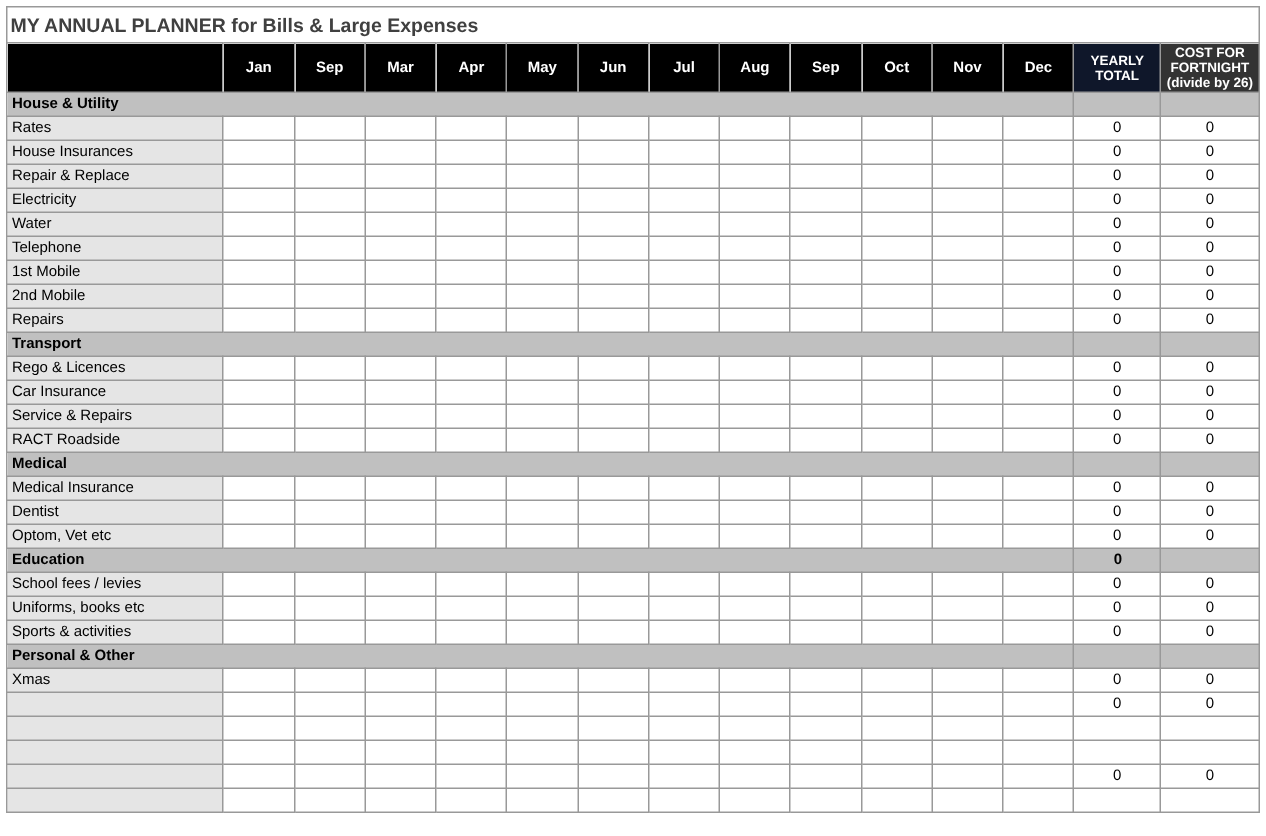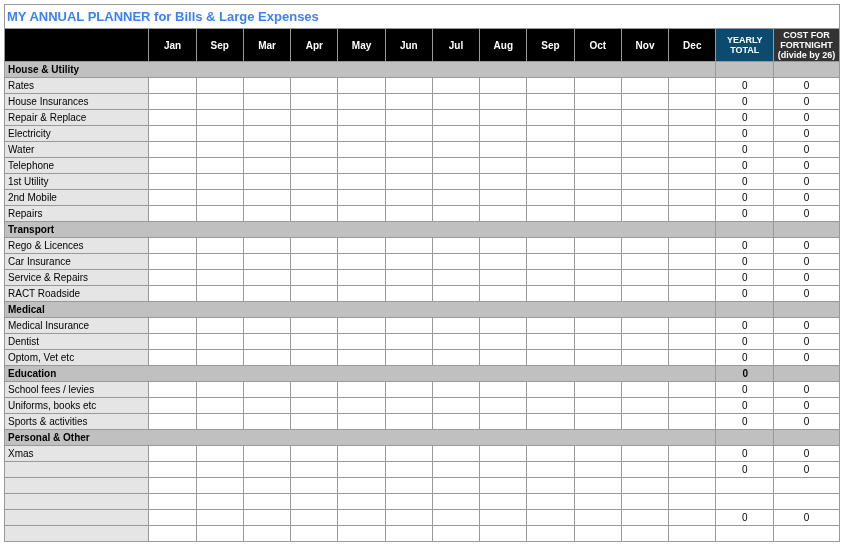--- a/index.html
+++ b/index.html
@@ -13,21 +13,21 @@
     }
     .spreadsheet-container {
       width: 844px;
       padding: 4px;
     }
     .title-bar {
       background: #fff;
       padding: 4px 2px;
       font-size: 13px;
       font-weight: bold;
-      color: #3b82f6;
+      color: #404040;
       border: 1px solid #999;
       border-bottom: none;
     }
     table {
       width: 100%;
       border-collapse: collapse;
       table-layout: fixed;
     }
     th, td {
       border: 1px solid #999;
@@ -48,21 +48,21 @@
       font-weight: bold;
       font-size: 10px;
       height: 28px;
       vertical-align: middle;
     }
     .header-row th.month-col {
       background: #000;
       color: #fff;
     }
     .header-row th.yearly-col {
-      background: #0c4a6e;
+      background: #0f172a;
       color: #fff;
       font-size: 9px;
     }
     .header-row th.fortnight-col {
       background: #333;
       color: #fff;
       font-size: 9px;
     }
     .section-row td {
       background: #c0c0c0;
@@ -236,21 +236,21 @@
           <td class="input-cell"></td>
           <td class="input-cell"></td>
           <td class="input-cell"></td>
           <td class="input-cell"></td>
           <td class="input-cell"></td>
           <td class="input-cell"></td>
           <td class="value-cell">0</td>
           <td class="value-cell">0</td>
         </tr>
         <tr class="data-row">
-          <td class="label-cell">1st Utility</td>
+          <td class="label-cell">1st Mobile</td>
           <td class="input-cell"></td>
           <td class="input-cell"></td>
           <td class="input-cell"></td>
           <td class="input-cell"></td>
           <td class="input-cell"></td>
           <td class="input-cell"></td>
           <td class="input-cell"></td>
           <td class="input-cell"></td>
           <td class="input-cell"></td>
           <td class="input-cell"></td>

